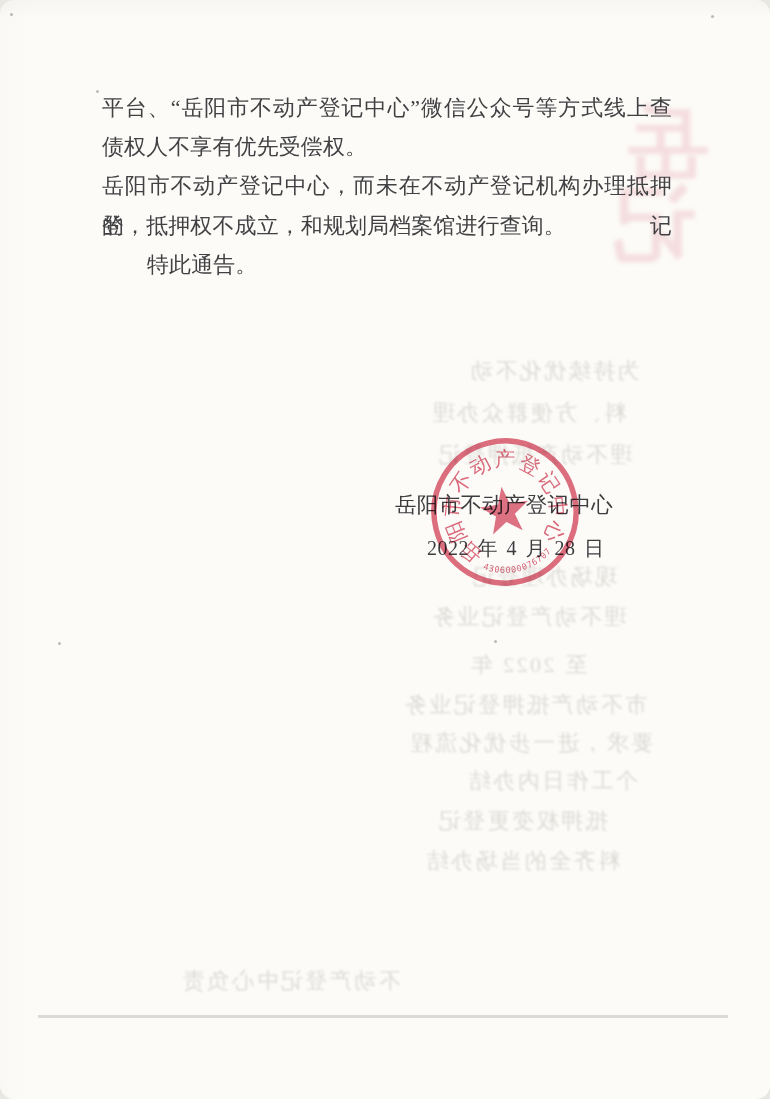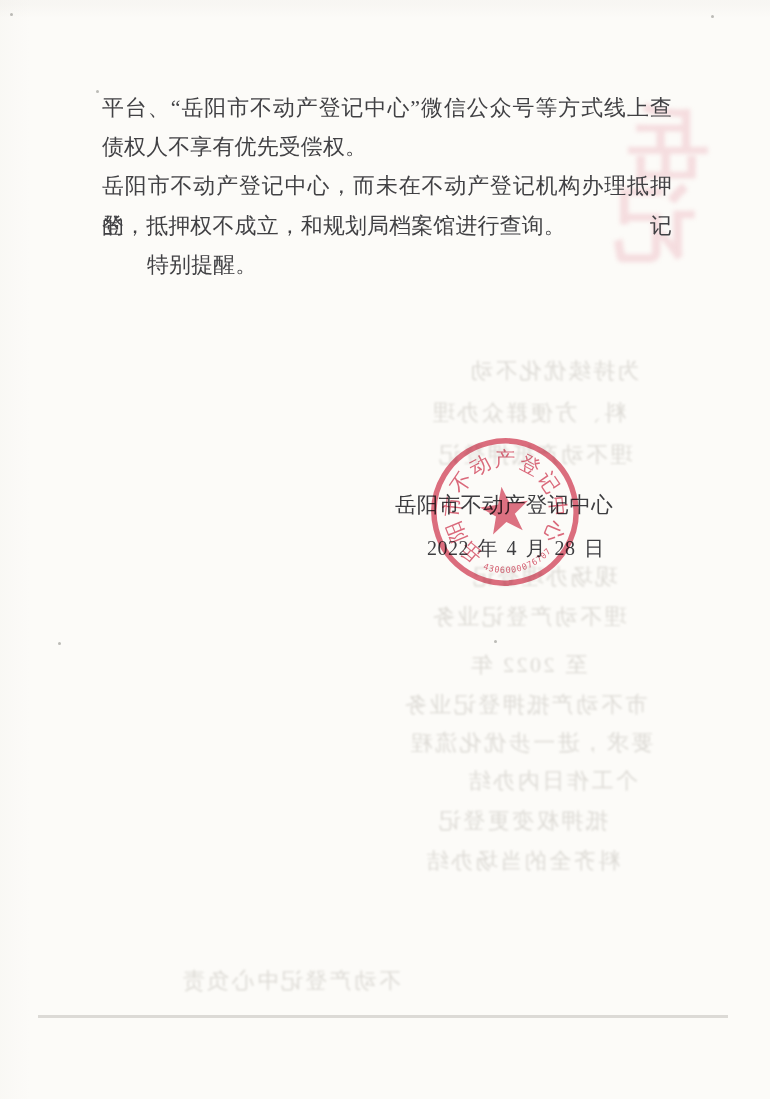--- a/index.html
+++ b/index.html
@@ -3,20 +3,21 @@
 <meta charset="utf-8">
 <style>
   html,body{margin:0;padding:0;background:#e9e7e2;}
   .page{
     position:relative;
     width:770px;height:1099px;
     margin:0 auto;
     background:#fcfbf8;
     overflow:hidden;
     font-family:"Liberation Serif","DejaVu Serif",serif;
+    border-radius:14px;
   }
   
   .page::before{
     content:"";position:absolute;inset:0;
     background:linear-gradient(180deg,rgba(210,206,198,.10) 0 4px,rgba(0,0,0,0) 18px),
                linear-gradient(90deg,rgba(214,210,202,.07),rgba(0,0,0,0) 30px);
     pointer-events:none;
   }
   .doc-lines{
     position:absolute;left:102px;top:88px;width:570px;
@@ -96,21 +97,21 @@
       <div class="dot" style="left: 711px; top: 15px;"></div>
       <div class="dot" style="left: 58px; top: 642px;"></div>
       <div class="dot" style="left: 494px; top: 640px;"></div>
     </div>
 
   <div class="doc-lines" id="doc-lines">
       <div class="doc-line fill">平台、“岳阳市不动产登记中心”微信公众号等方式线上查</div>
       <div class="doc-line">债权人不享有优先受偿权。</div>
       <div class="doc-line fill">岳阳市不动产登记中心，而未在不动产登记机构办理抵押登记</div>
       <div class="doc-line">的，抵押权不成立，和规划局档案馆进行查询。</div>
-      <div class="doc-line indent">特别提醒。</div>
+      <div class="doc-line indent">特此通告。</div>
     </div>
 
   <div class="signature">岳阳市不动产登记中心</div>
   <div class="doc-date">2022 年 4 月 28 日</div>
 
   <svg class="seal" id="seal-svg" viewBox="-80 -80 160 160">
       <g transform="rotate(-14)">
         <circle r="71" fill="none" stroke="#d8566c" stroke-width="5.5" opacity="0.93"></circle>
         <text transform="rotate(-126) translate(0,-53)" text-anchor="middle" dominant-baseline="central" font-size="20.5" fill="#d8566c" opacity="0.95">岳</text>
         <text transform="rotate(-98) translate(0,-53)" text-anchor="middle" dominant-baseline="central" font-size="20.5" fill="#d8566c" opacity="0.95">阳</text>

